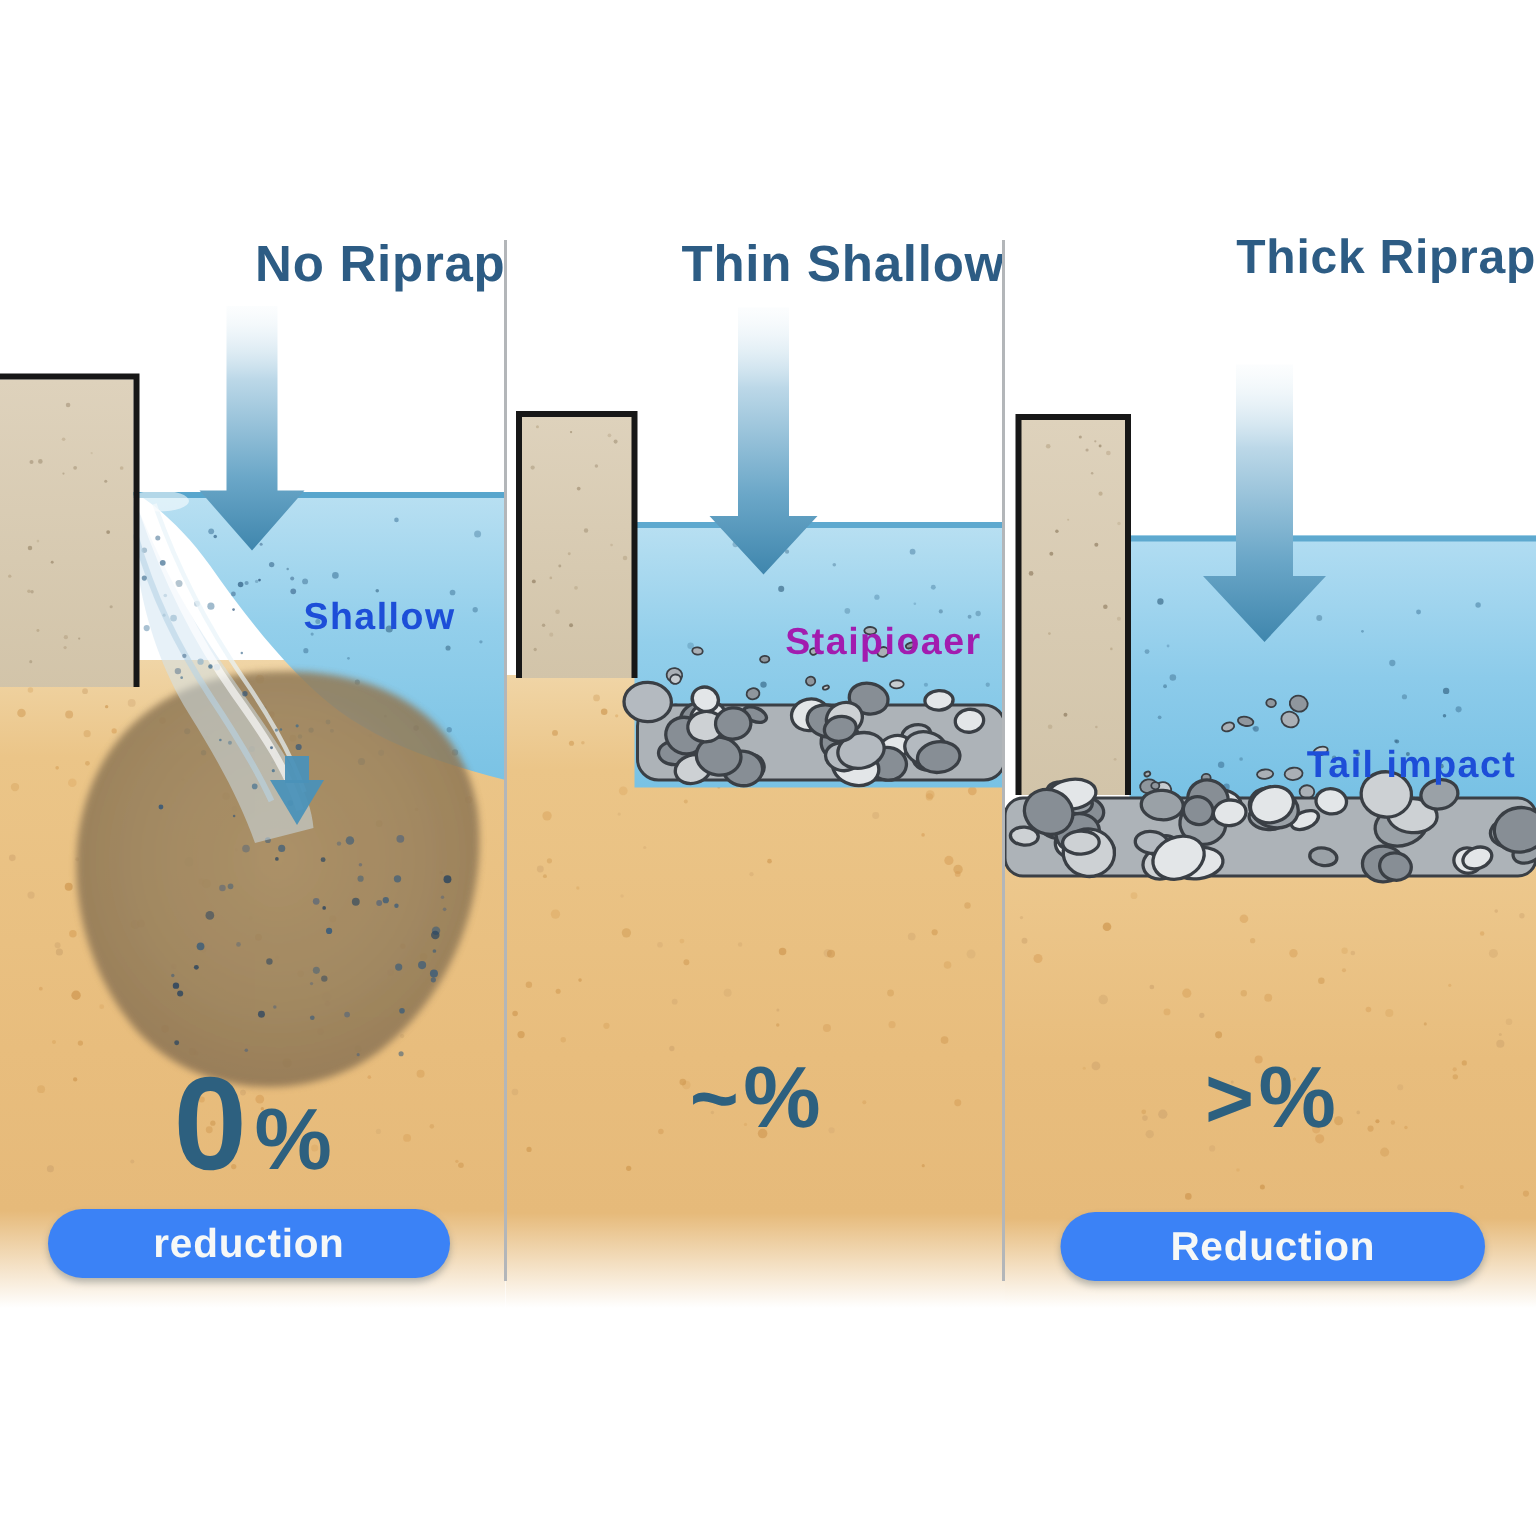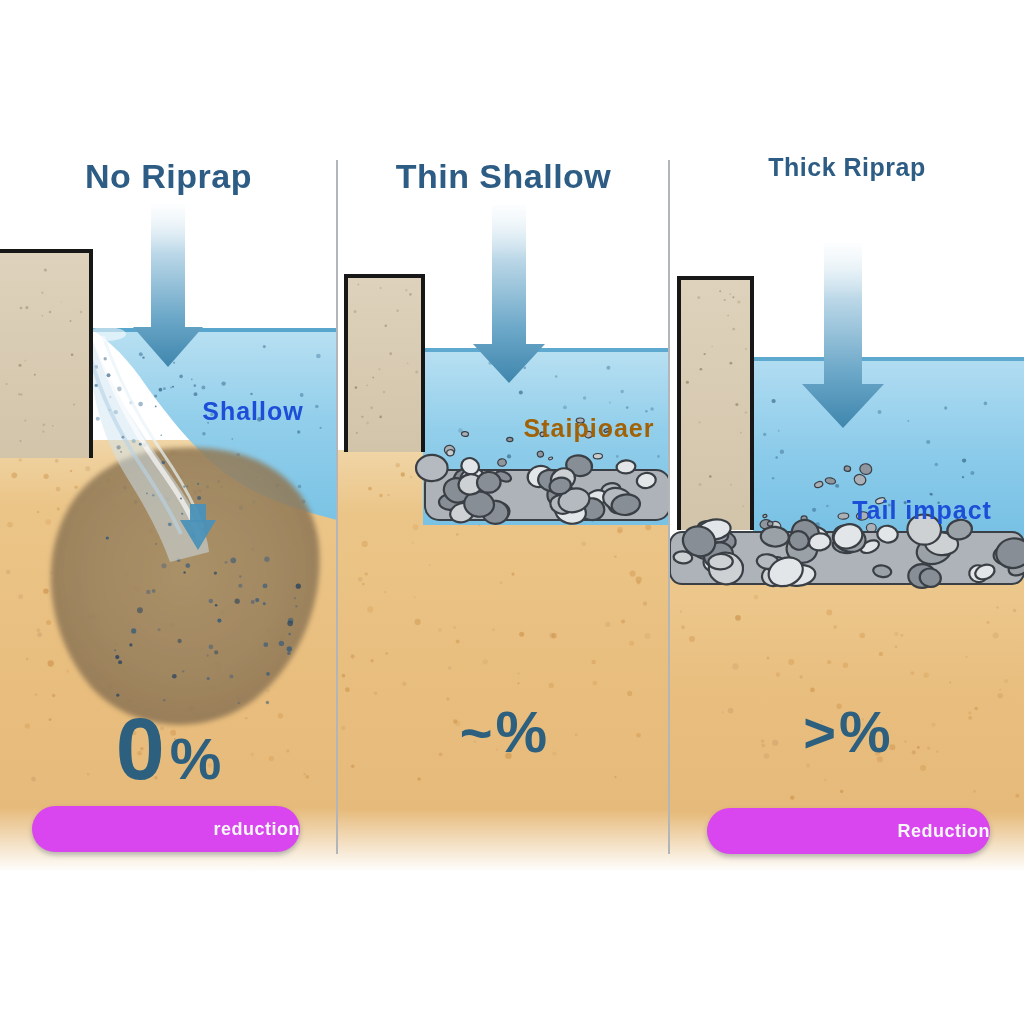--- a/index.html
+++ b/index.html
@@ -5,33 +5,33 @@
   html,body{margin:0;padding:0;background:#ffffff;}
   .stage{position:relative;width:1024px;height:1024px;background:#ffffff;overflow:hidden;
          font-family:"Liberation Sans",sans-serif;}
   .panel{position:absolute;top:0;height:1024px;}
   #panel-1{left:0;width:337px;}
   #panel-2{left:337px;width:333px;}
   #panel-3{left:670px;width:354px;}
   svg.art{position:absolute;left:0;top:0;}
   .divider{position:absolute;top:160px;height:694px;width:2px;background:#b3b6b9;}
   #divider-1{left:336px;} #divider-2{left:668px;}
-  .panel-title{position:absolute;top:156px;left:0;right:0;text-align:center;
+  .panel-title{position:absolute;top:156px;left:0;right:0;text-align:right;
     font-weight:700;font-size:34px;line-height:1.2;color:#2d5c84;letter-spacing:.5px;}
-  #panel-3 .panel-title{top:152px;font-size:25px;}
+  #panel-3 .panel-title{top:152px;font-size:32px;}
   .water-label{position:absolute;font-weight:600;font-size:25px;color:#1d4ed8;
     letter-spacing:1px;text-align:center;width:160px;}
   #p1-water-label{left:173px;top:397px;}
-  #p2-water-label{left:172px;top:414px;color:#a16207;}
-  #p3-water-label{left:172px;top:496px;text-align:center;}
+  #p2-water-label{left:172px;top:414px;color:#a21caf;}
+  #p3-water-label{left:191px;top:496px;text-align:center;}
   .percent-row{position:absolute;top:698px;left:0;right:0;display:flex;
     justify-content:center;align-items:baseline;color:#2d607f;font-weight:700;}
   .pp{font-size:56px;} .pv{font-size:88px;letter-spacing:2px;} .pu{font-size:58px;margin-left:3px;}
-  .pill{position:absolute;height:46px;border-radius:24px;background:#d946ef;color:#f6f8f7;
-    font-weight:700;font-size:18px;line-height:46px;text-align:right;letter-spacing:.5px;
+  .pill{position:absolute;height:46px;border-radius:24px;background:#3b82f6;color:#f6f8f7;
+    font-weight:700;font-size:27px;line-height:46px;text-align:center;letter-spacing:.5px;
     box-shadow:0 3px 5px rgba(60,80,92,.35);}
   #p1-pill{left:32px;width:268px;top:806px;}
   #p2-pill{left:33px;width:267px;top:806px;}
   #p3-pill{left:37px;width:283px;top:808px;}
 </style>
 </head>
 <body>
 
 <div class="stage">
 

